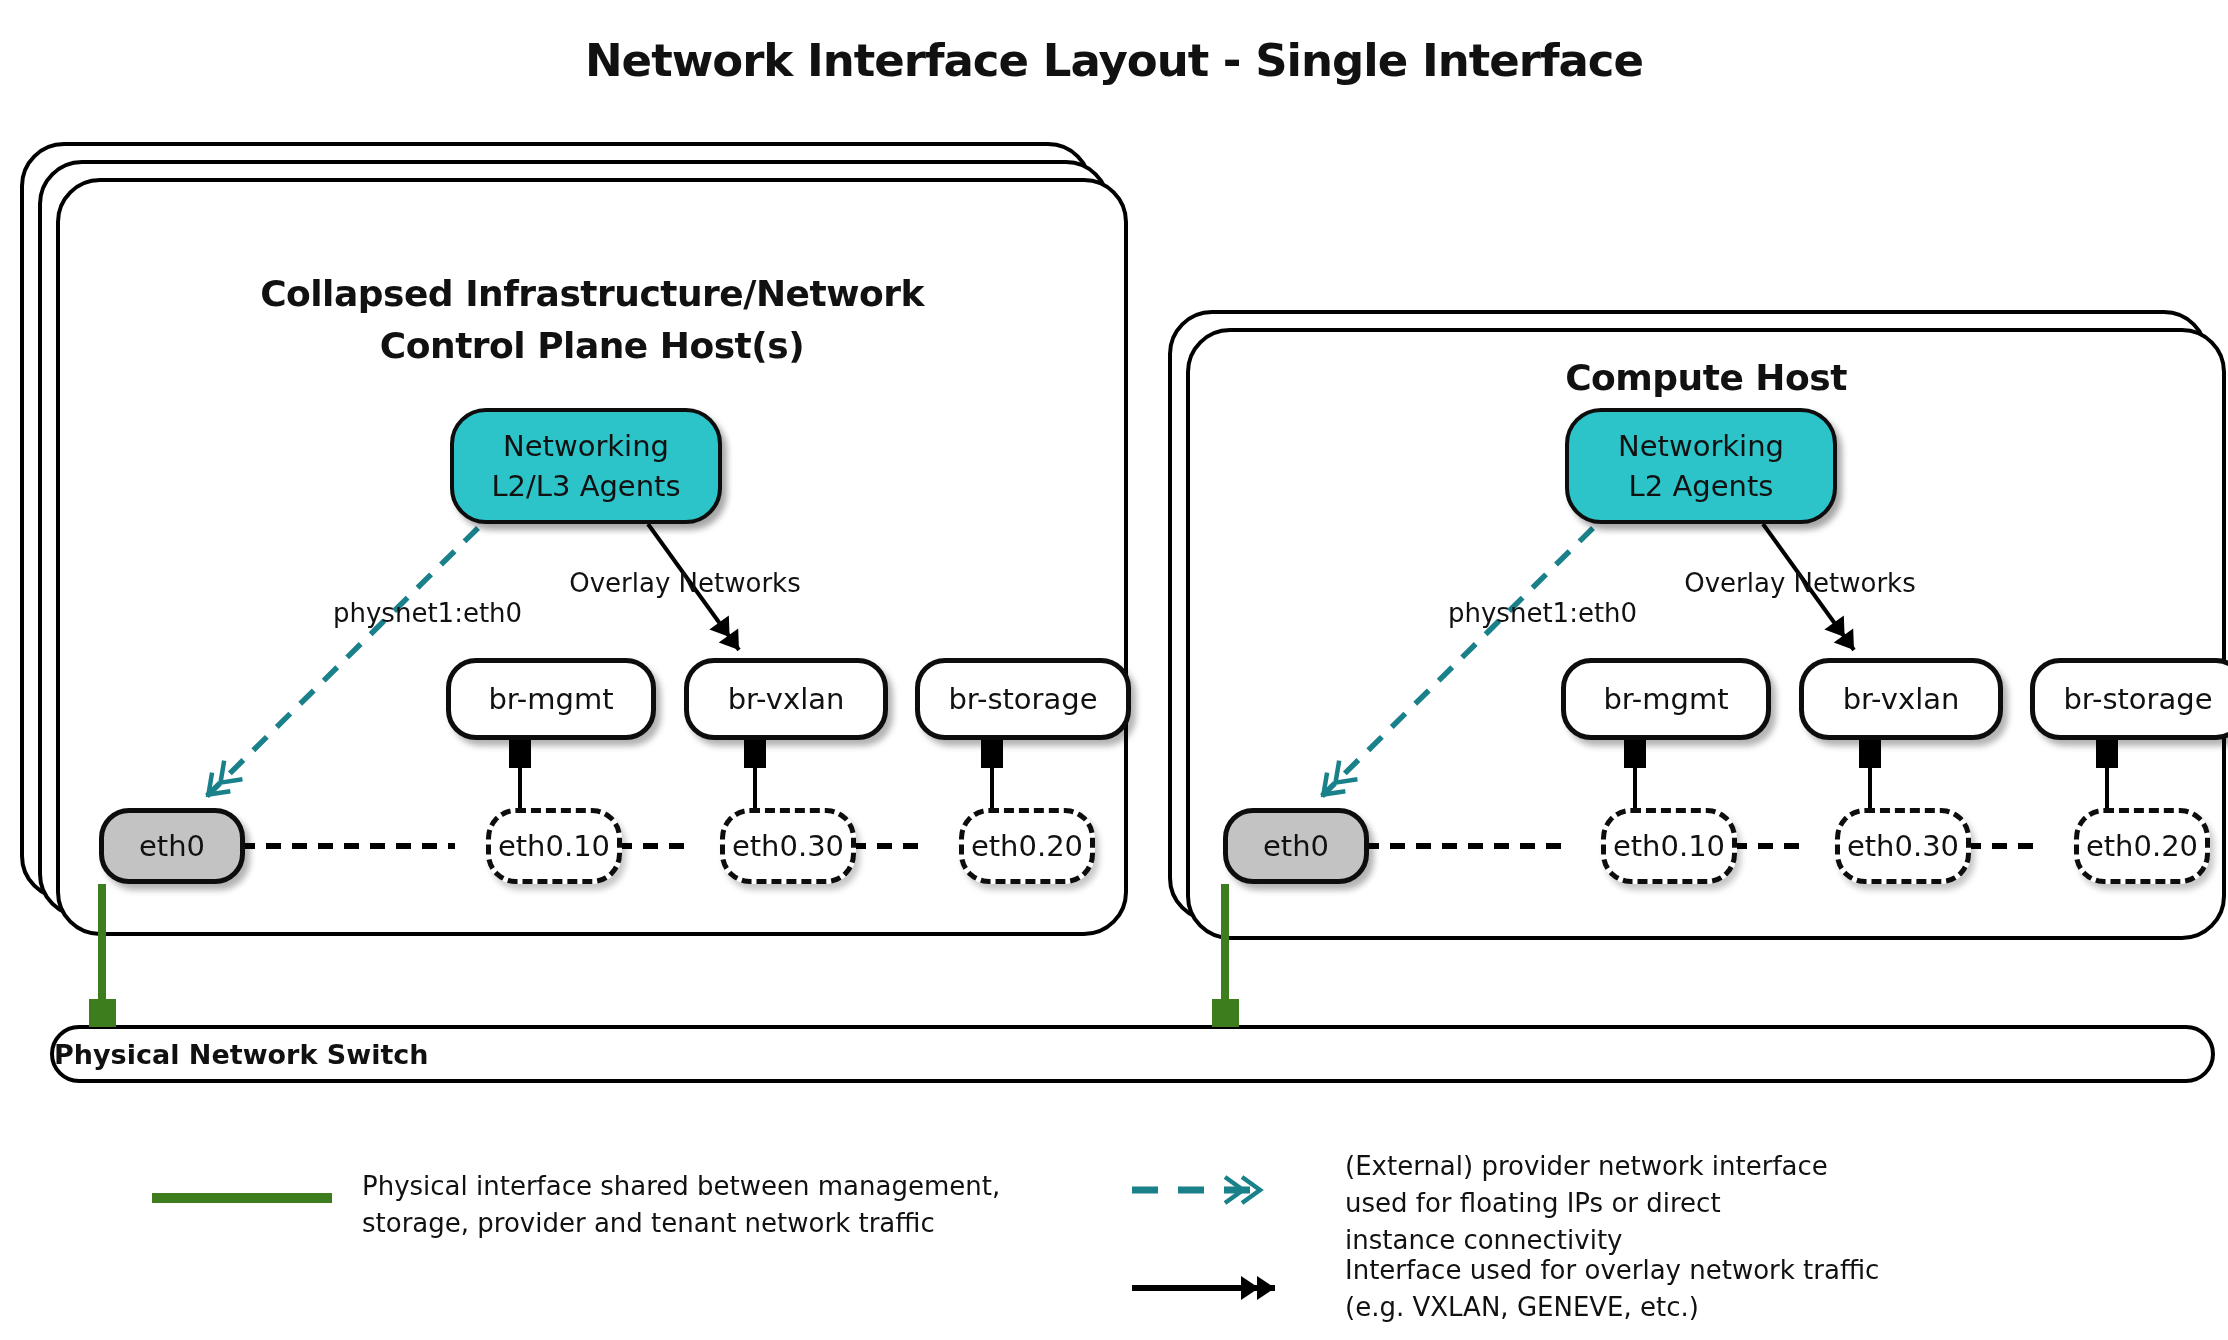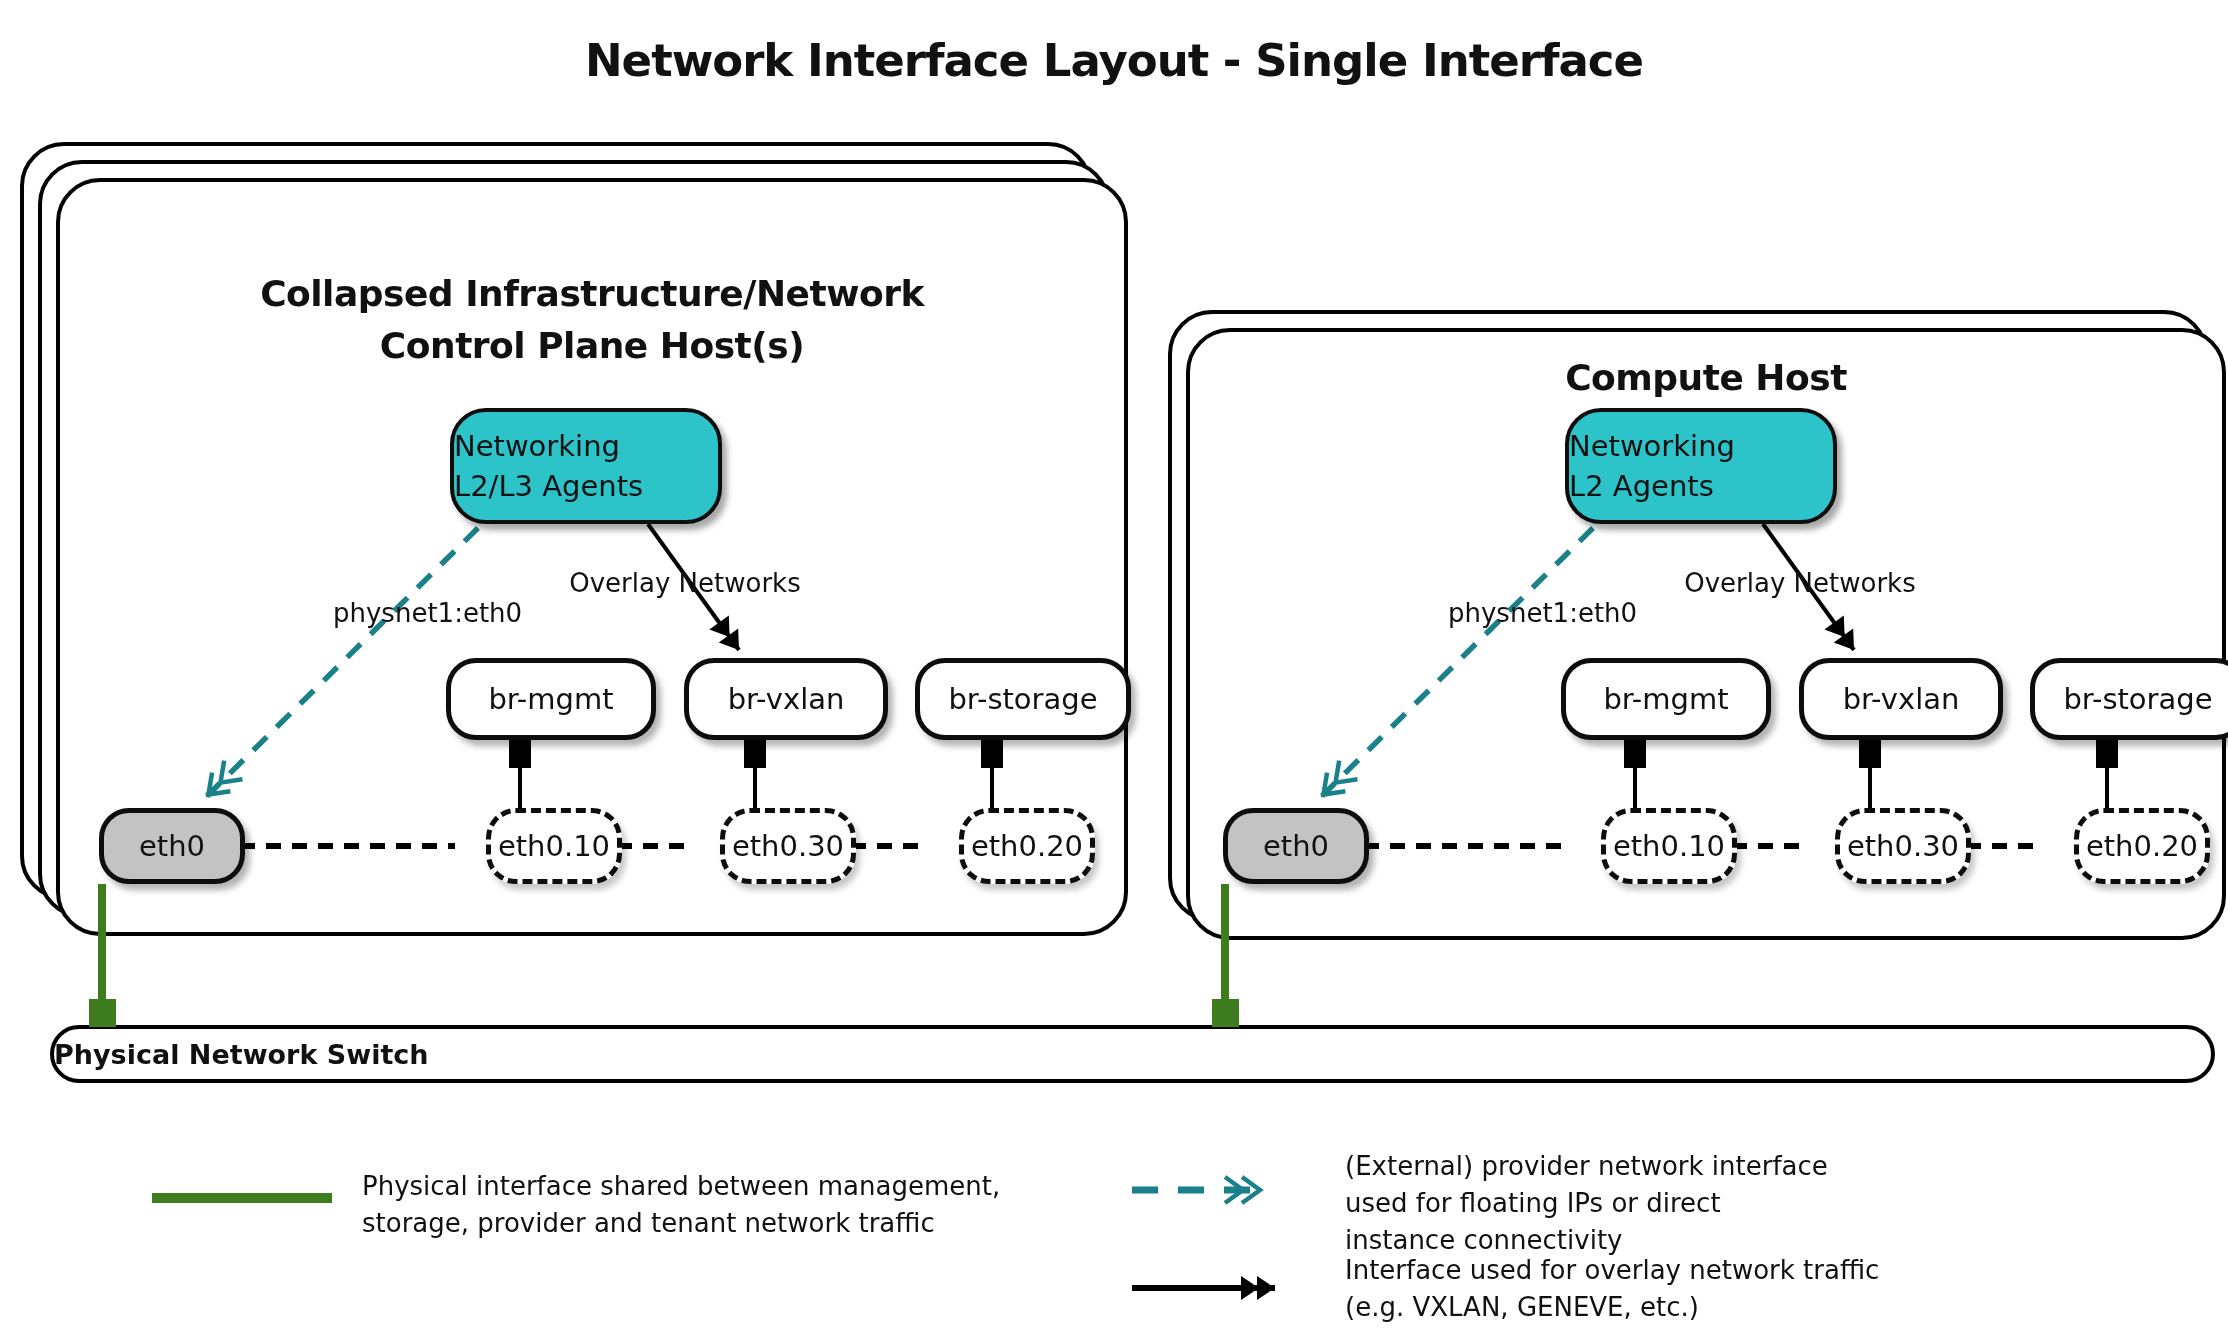--- a/index.html
+++ b/index.html
@@ -3,21 +3,21 @@
 <meta charset="utf-8">
 <style>
   html,body{margin:0;padding:0;background:#fff;}
   body{font-family:"DejaVu Sans","Liberation Sans",sans-serif;color:#111;}
   #canvas{position:relative;width:2228px;height:1340px;background:#fff;overflow:hidden;}
   .page-title{position:absolute;left:0;top:34px;width:100%;text-align:center;
     font-size:45px;font-weight:bold;letter-spacing:-1px;}
   .layer{position:absolute;background:#fff;border:4px solid #000;border-radius:44px;box-sizing:border-box;}
   .host-title{position:absolute;font-weight:bold;font-size:36px;line-height:52px;text-align:center;letter-spacing:-0.5px;}
   .agent{position:absolute;background:#2cc4c9;border:4px solid #0d0d0d;border-radius:36px;
-    display:flex;flex-direction:column;align-items:flex-start;justify-content:center;
+    display:flex;flex-direction:column;align-items:center;justify-content:center;
     font-size:29px;line-height:40px;box-sizing:border-box;box-shadow:5px 6px 6px rgba(0,0,0,0.35);}
   .pill{position:absolute;background:#fff;border:5px solid #0d0d0d;border-radius:30px;
     display:flex;align-items:center;justify-content:center;font-size:29px;box-sizing:border-box;
     box-shadow:5px 6px 6px rgba(0,0,0,0.3);margin-left:31px;}
   .pill.dashed{border:5px dashed #0d0d0d;box-shadow:4px 6px 6px rgba(0,0,0,0.22);}
   .pill.iface{background:#c3c3c3;}
   .edge-label{position:absolute;font-size:26px;white-space:nowrap;}
   .edge-label.centered{text-align:center;}
   .switch{position:absolute;background:#fff;border:4px solid #000;border-radius:30px;
     display:flex;align-items:center;justify-content:flex-start;font-weight:bold;font-size:27px;box-sizing:border-box;}

